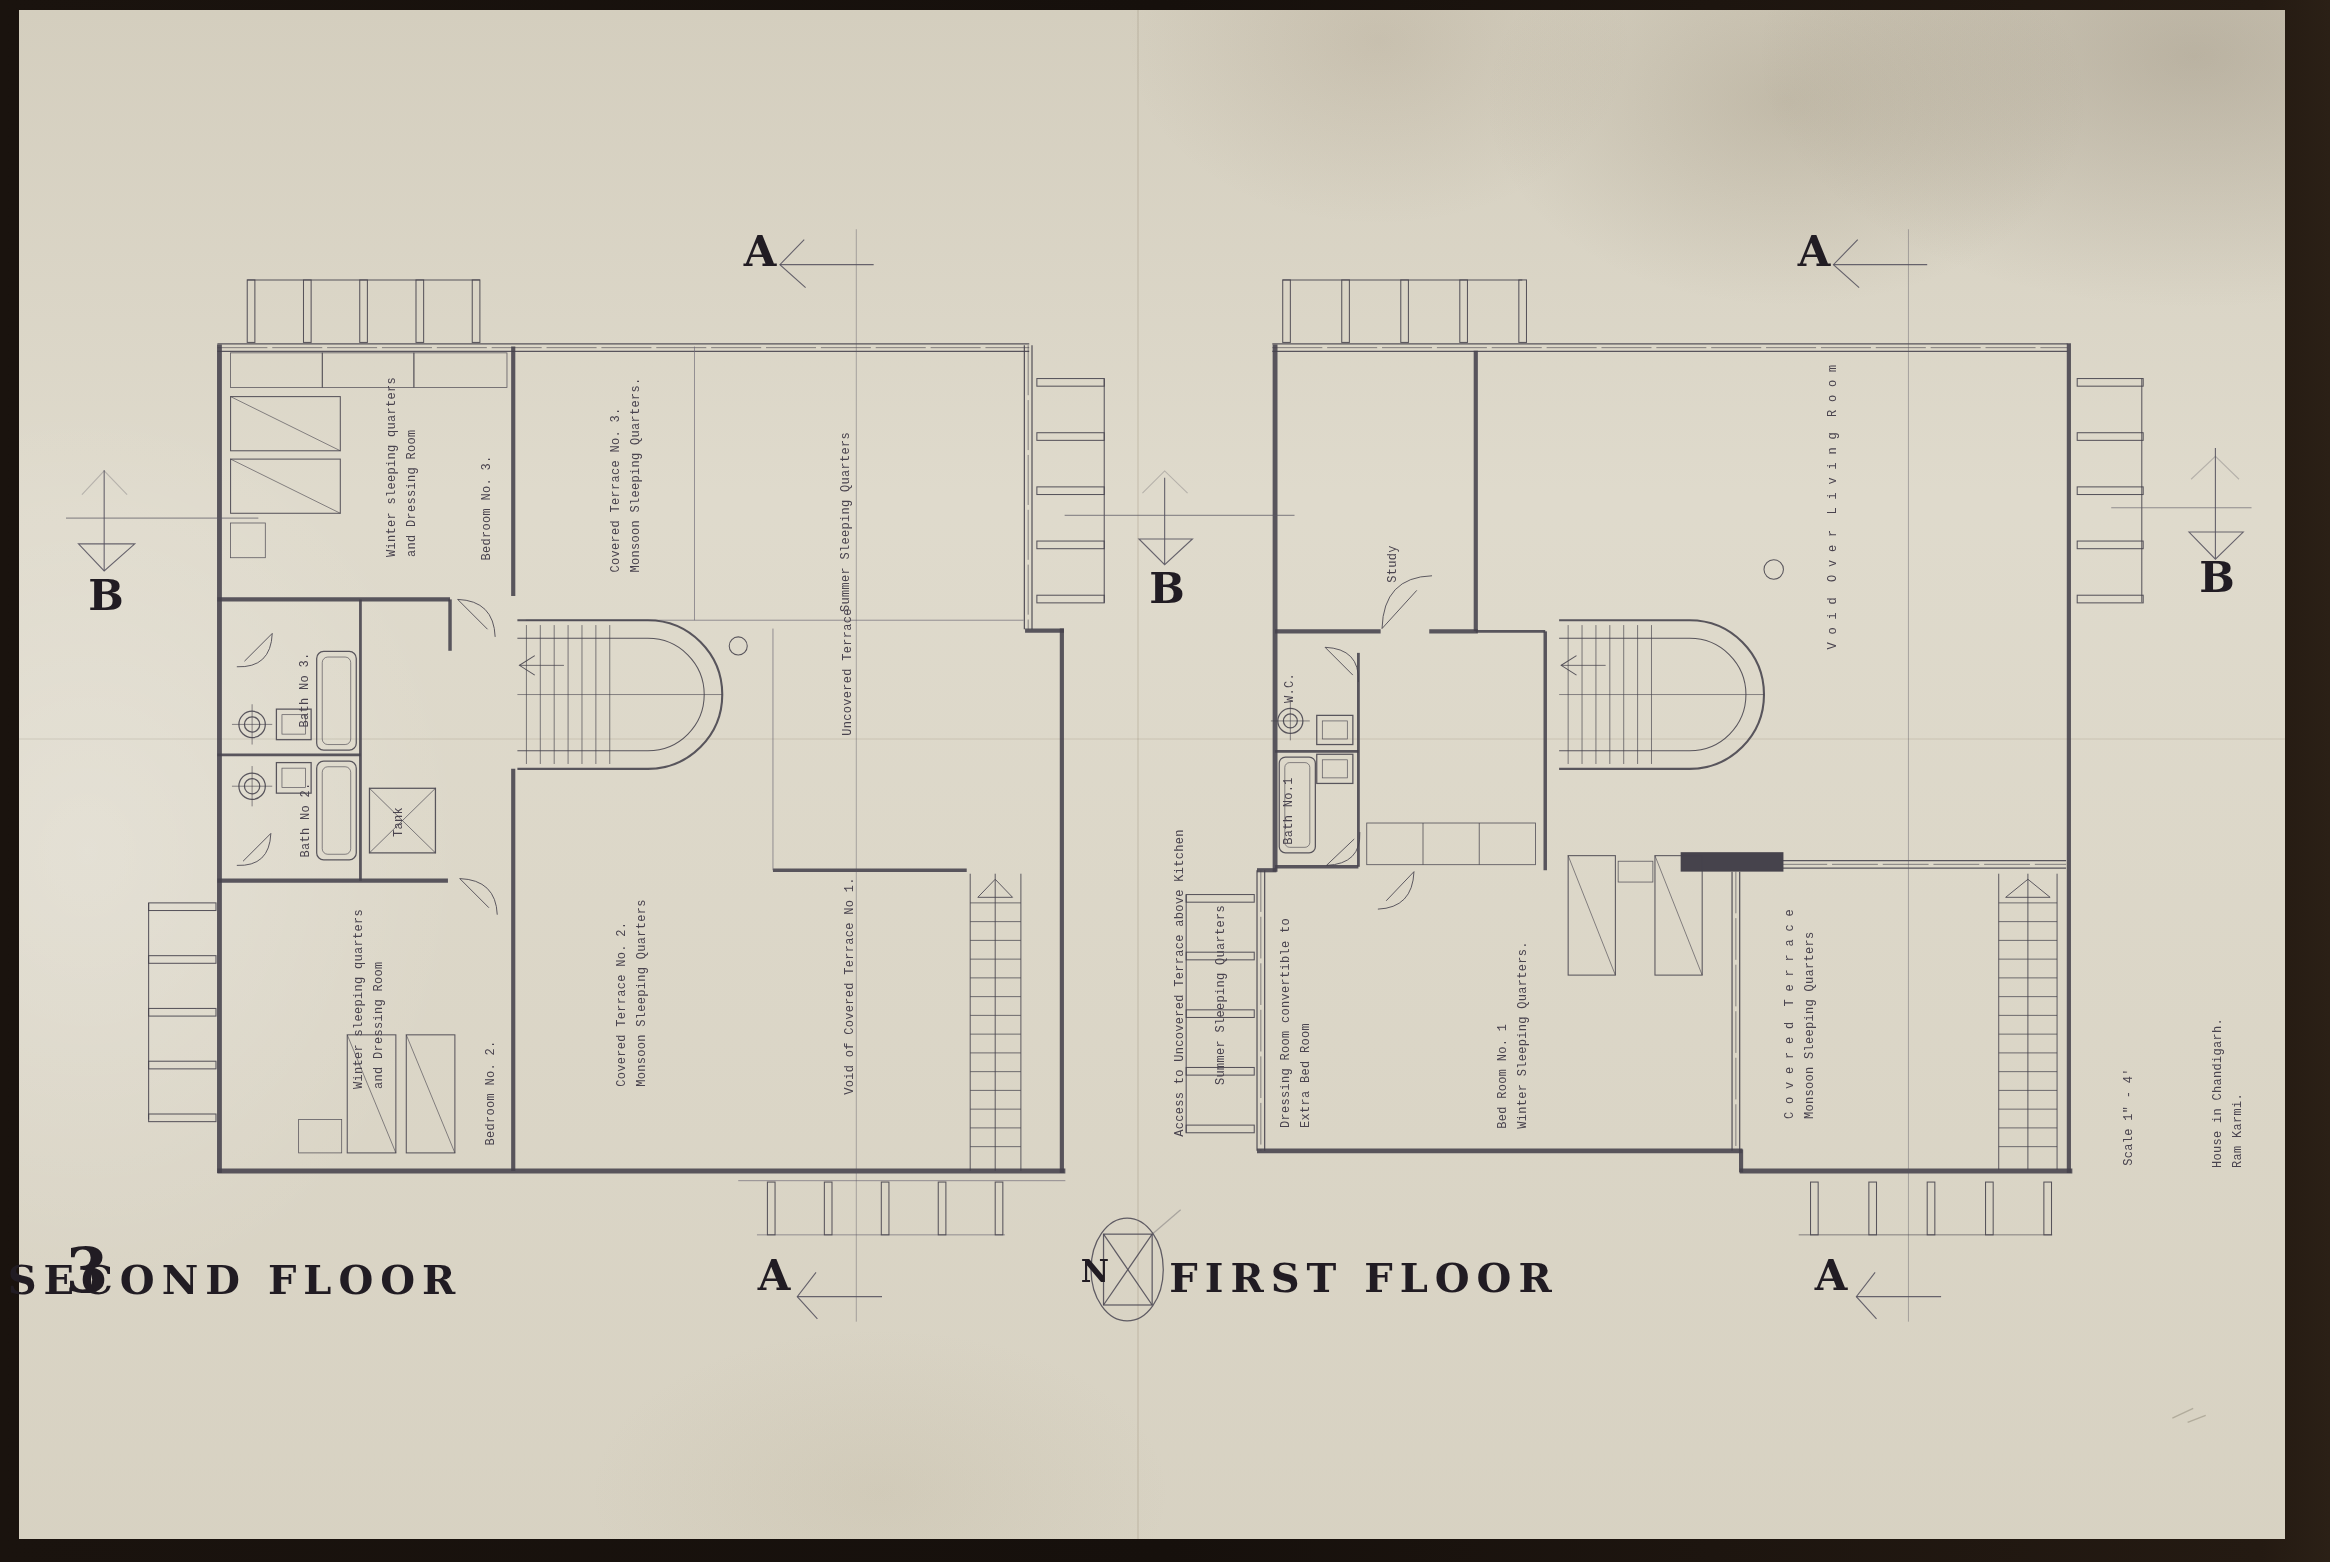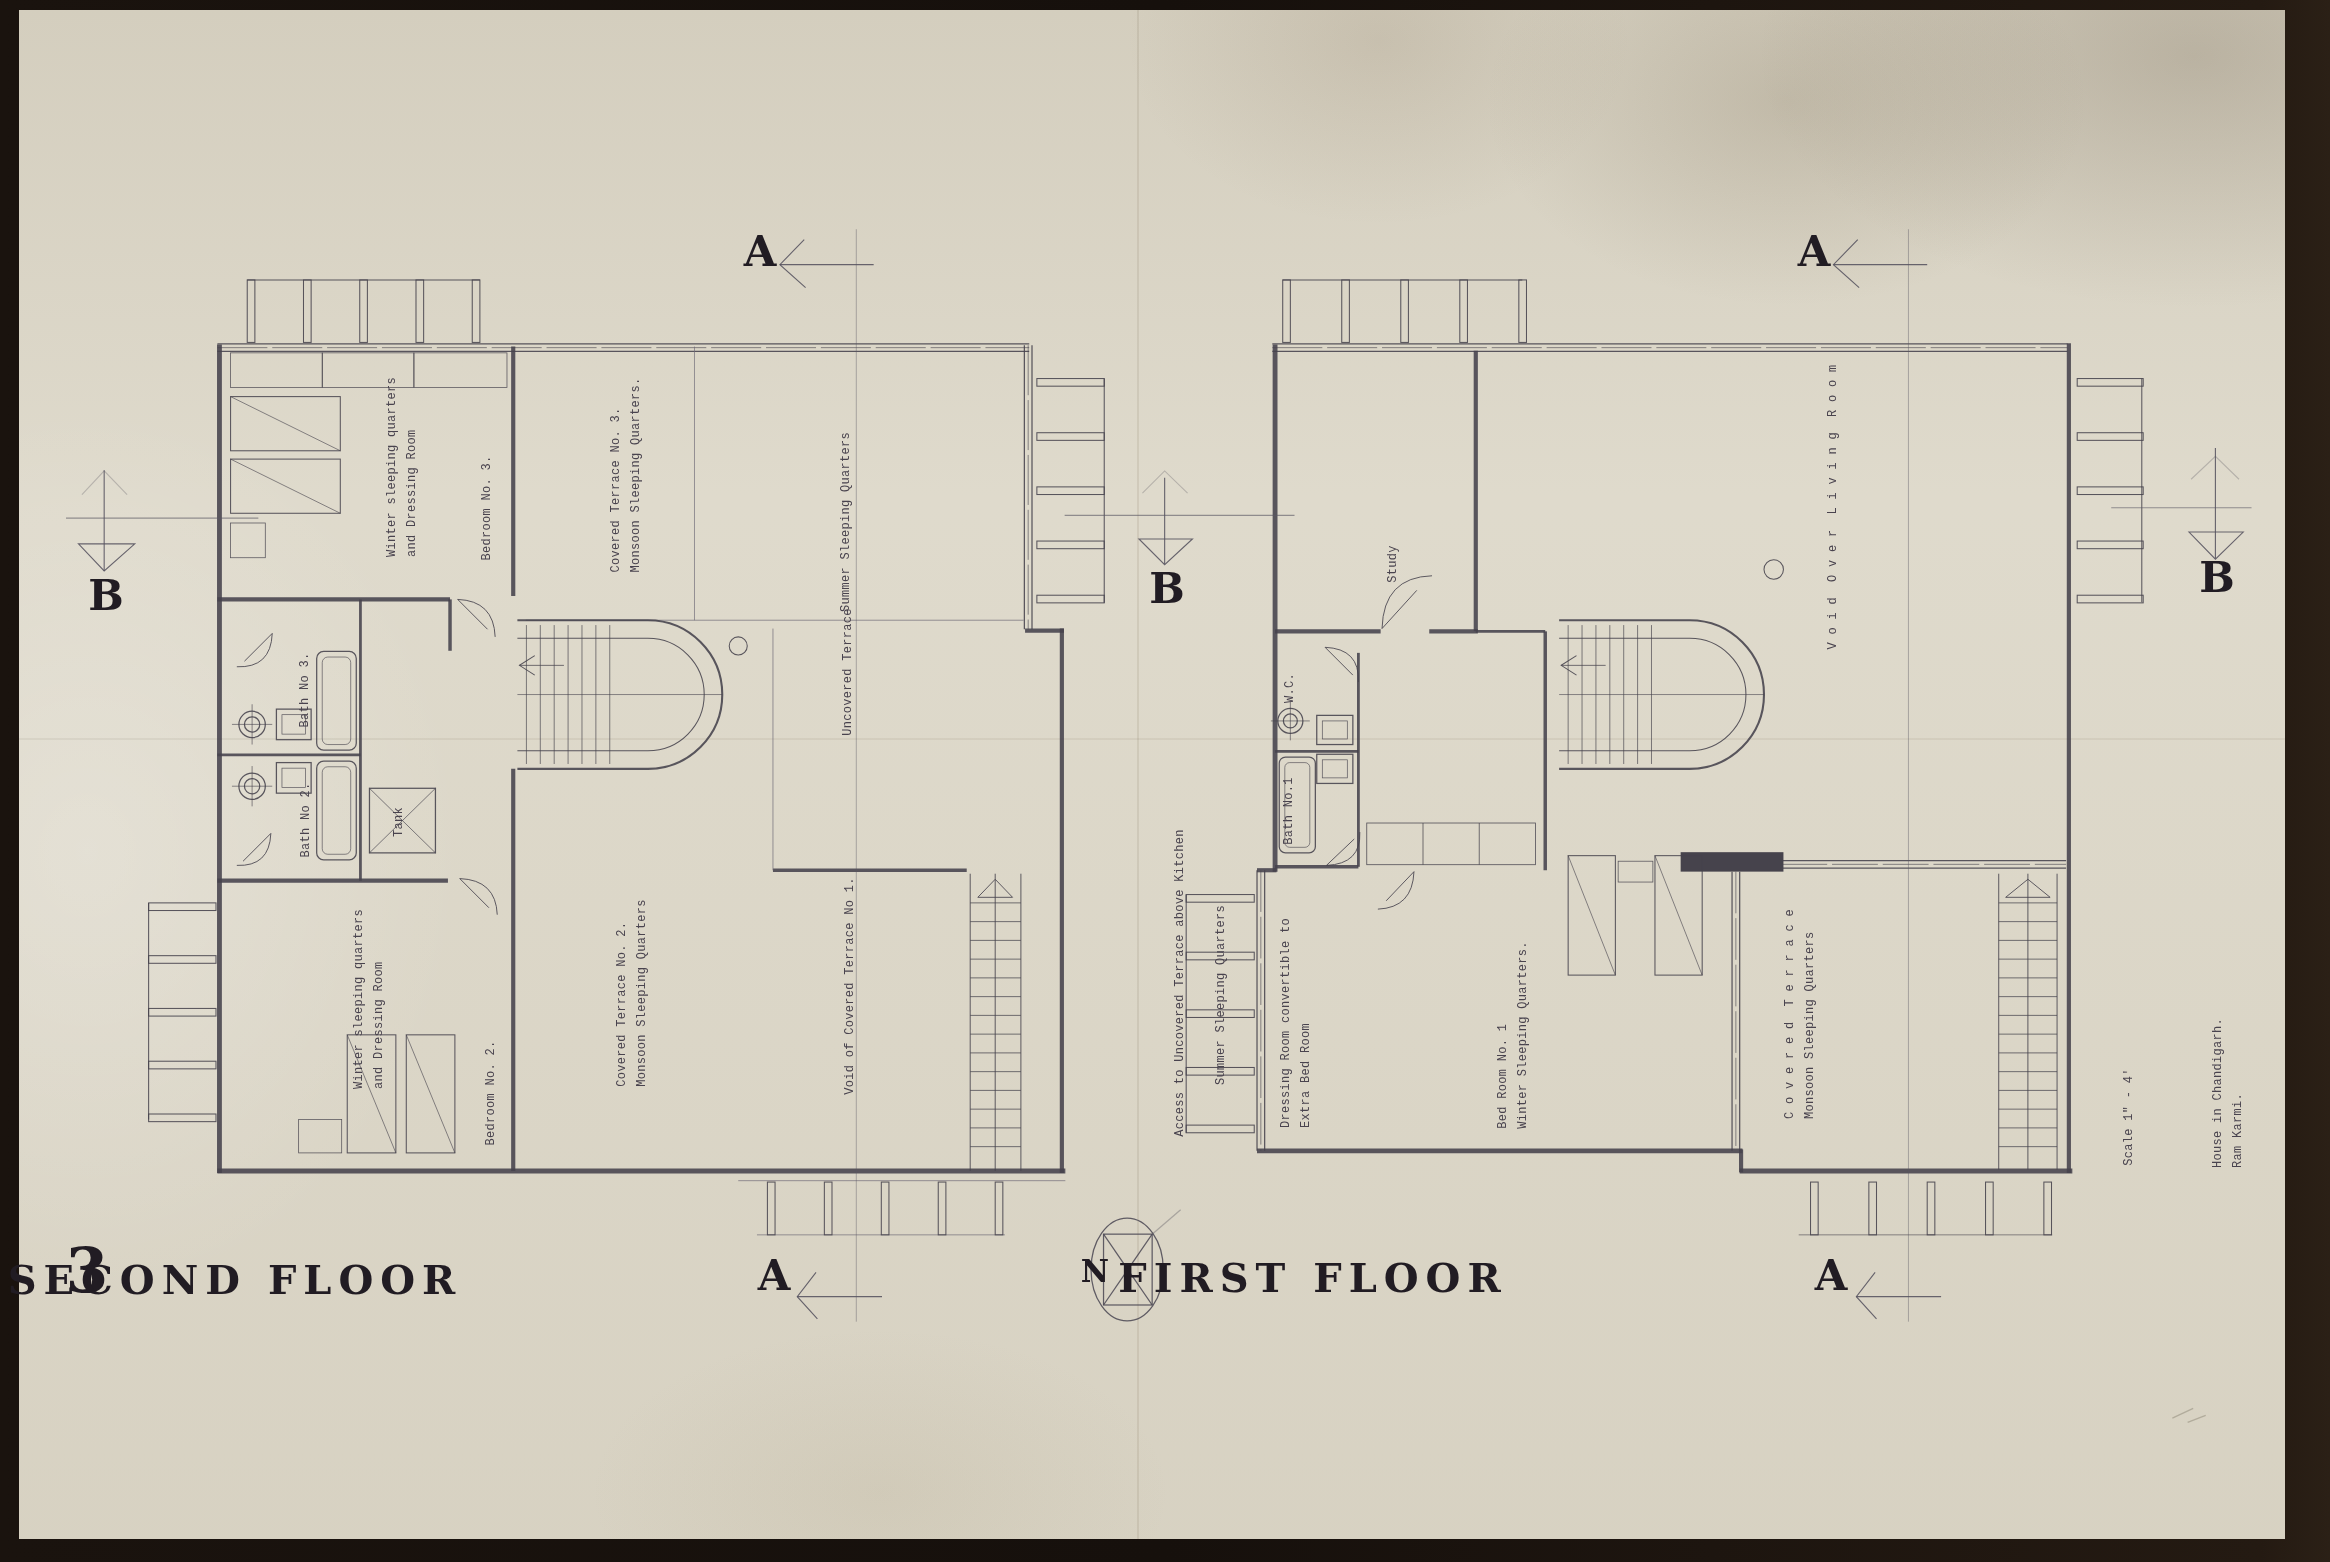--- a/index.html
+++ b/index.html
@@ -477,21 +477,21 @@
 <div class="lbl" style="left:1801px;top:1014px">C o v e r e d  T e r r a c e
 Monsoon Sleeping Quarters</div>
 <div class="lbl" style="left:1834px;top:507px">V o i d  O v e r  L i v i n g  R o o m</div>
 
 <div class="lbl" style="left:2130px;top:1117px">Scale 1" - 4'</div>
 <div class="lbl" style="left:2229px;top:1093px">House in Chandigarh.
 Ram Karmi.</div>
 
 <div class="stencil t-num" style="left:87px;top:1270px">3</div>
 <div class="stencil t-title" style="left:235px;top:1279px">SECOND FLOOR</div>
-<div class="stencil t-title" style="left:1313px;top:1277px">FIRST FLOOR</div>
+<div class="stencil t-title" style="left:1364px;top:1277px">FIRST FLOOR</div>
 <div class="stencil t-north" style="left:1095px;top:1271px">N</div>
 <div class="stencil t-sec" style="left:760px;top:251px">A</div>
 <div class="stencil t-sec" style="left:774px;top:1275px">A</div>
 <div class="stencil t-sec" style="left:1814px;top:251px">A</div>
 <div class="stencil t-sec" style="left:1831px;top:1275px">A</div>
 <div class="stencil t-sec" style="left:106px;top:595px">B</div>
 <div class="stencil t-sec" style="left:1167px;top:588px">B</div>
 <div class="stencil t-sec" style="left:2217px;top:577px">B</div>
 
 

